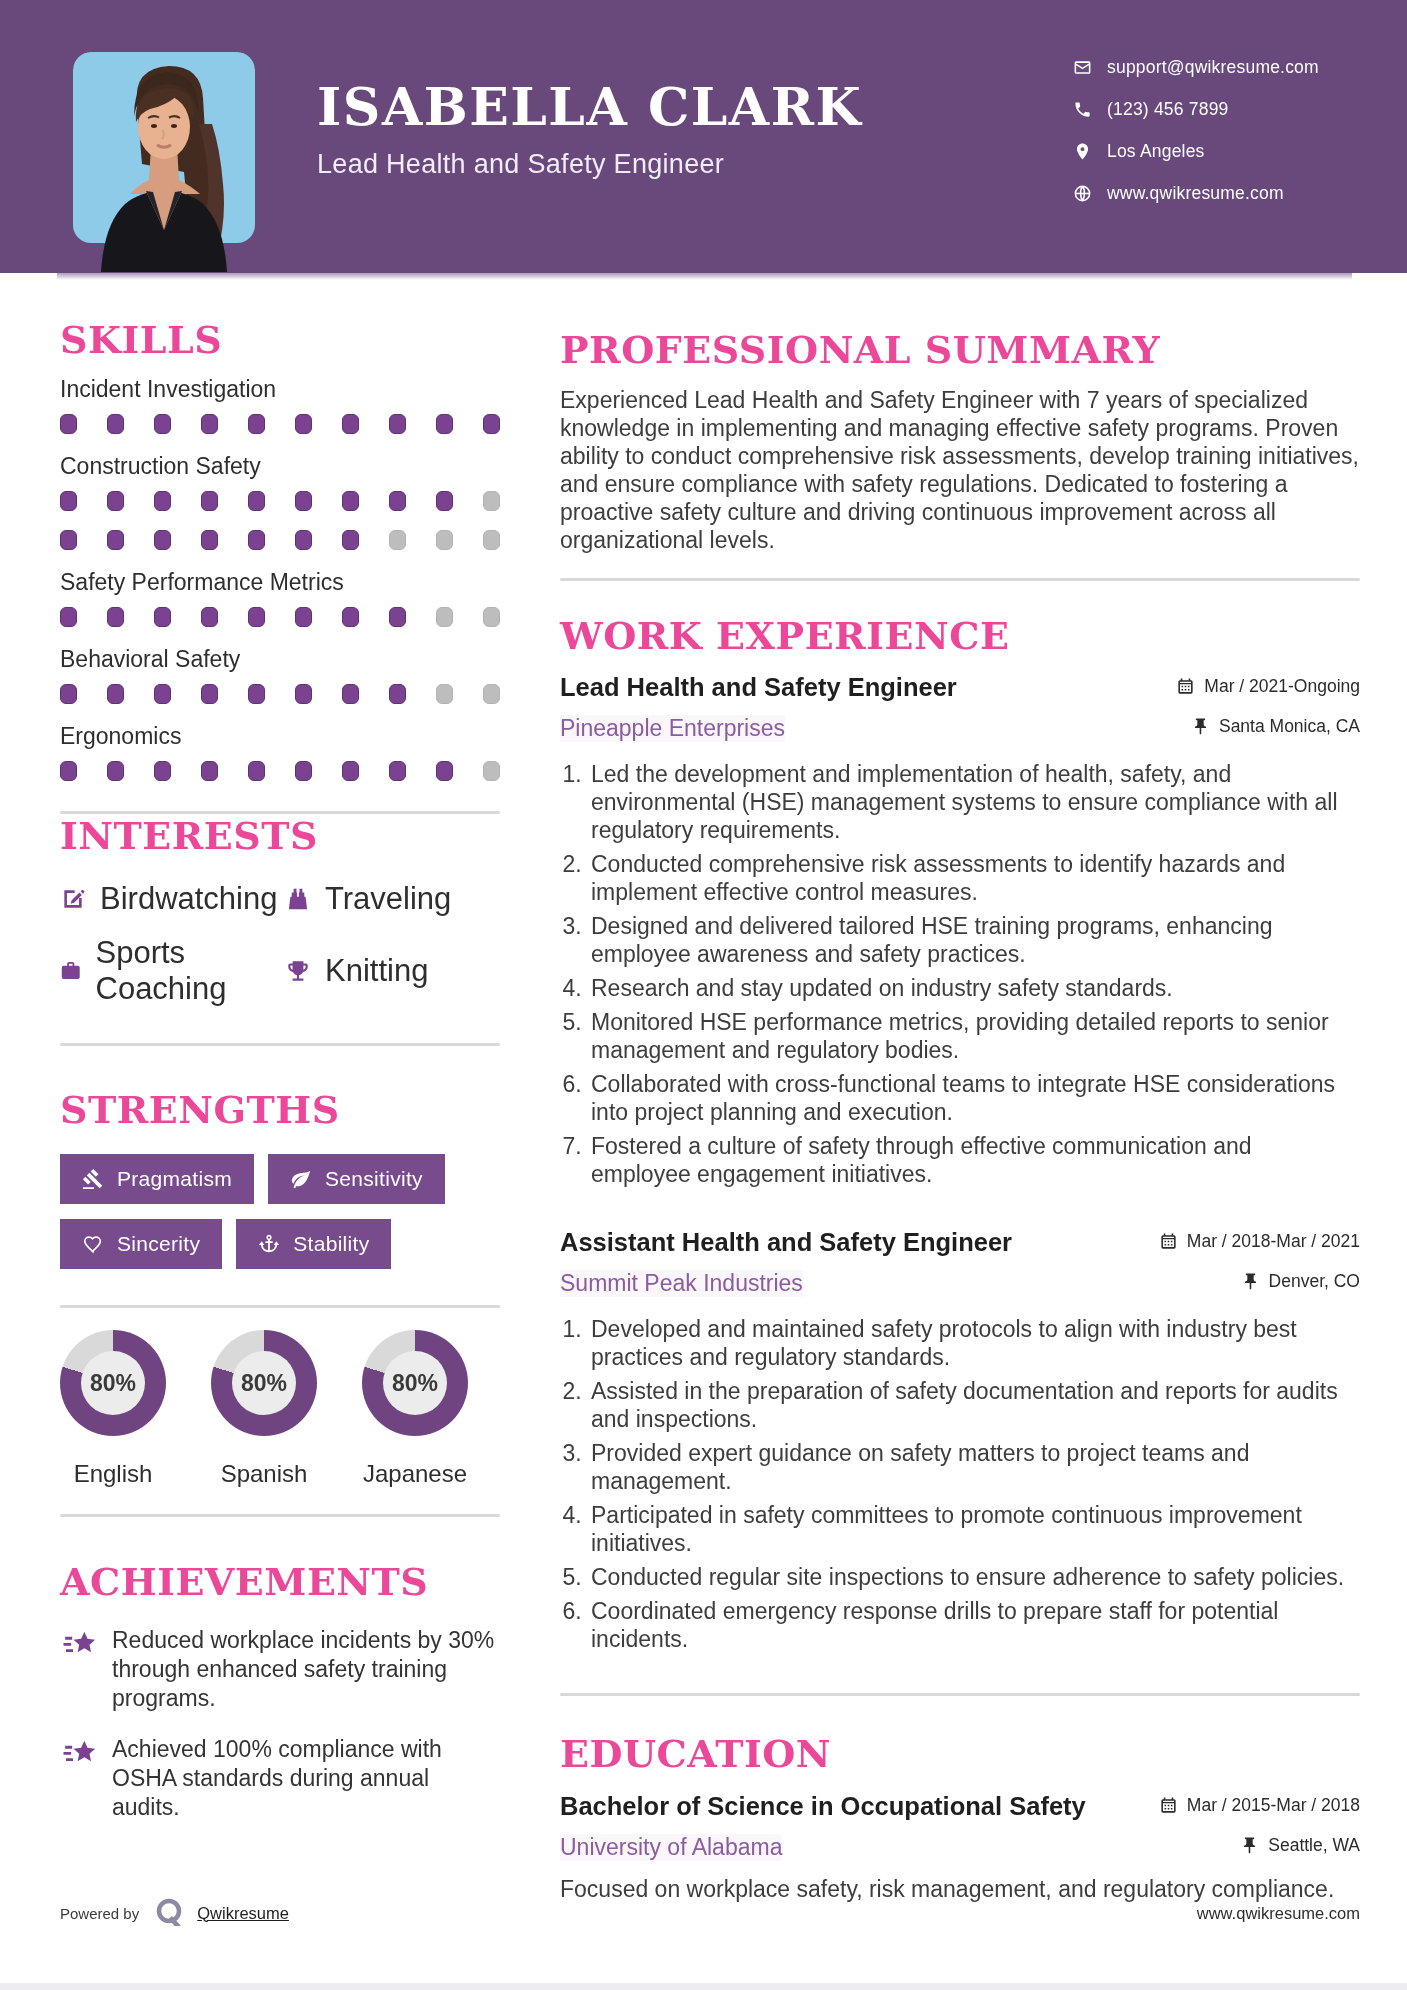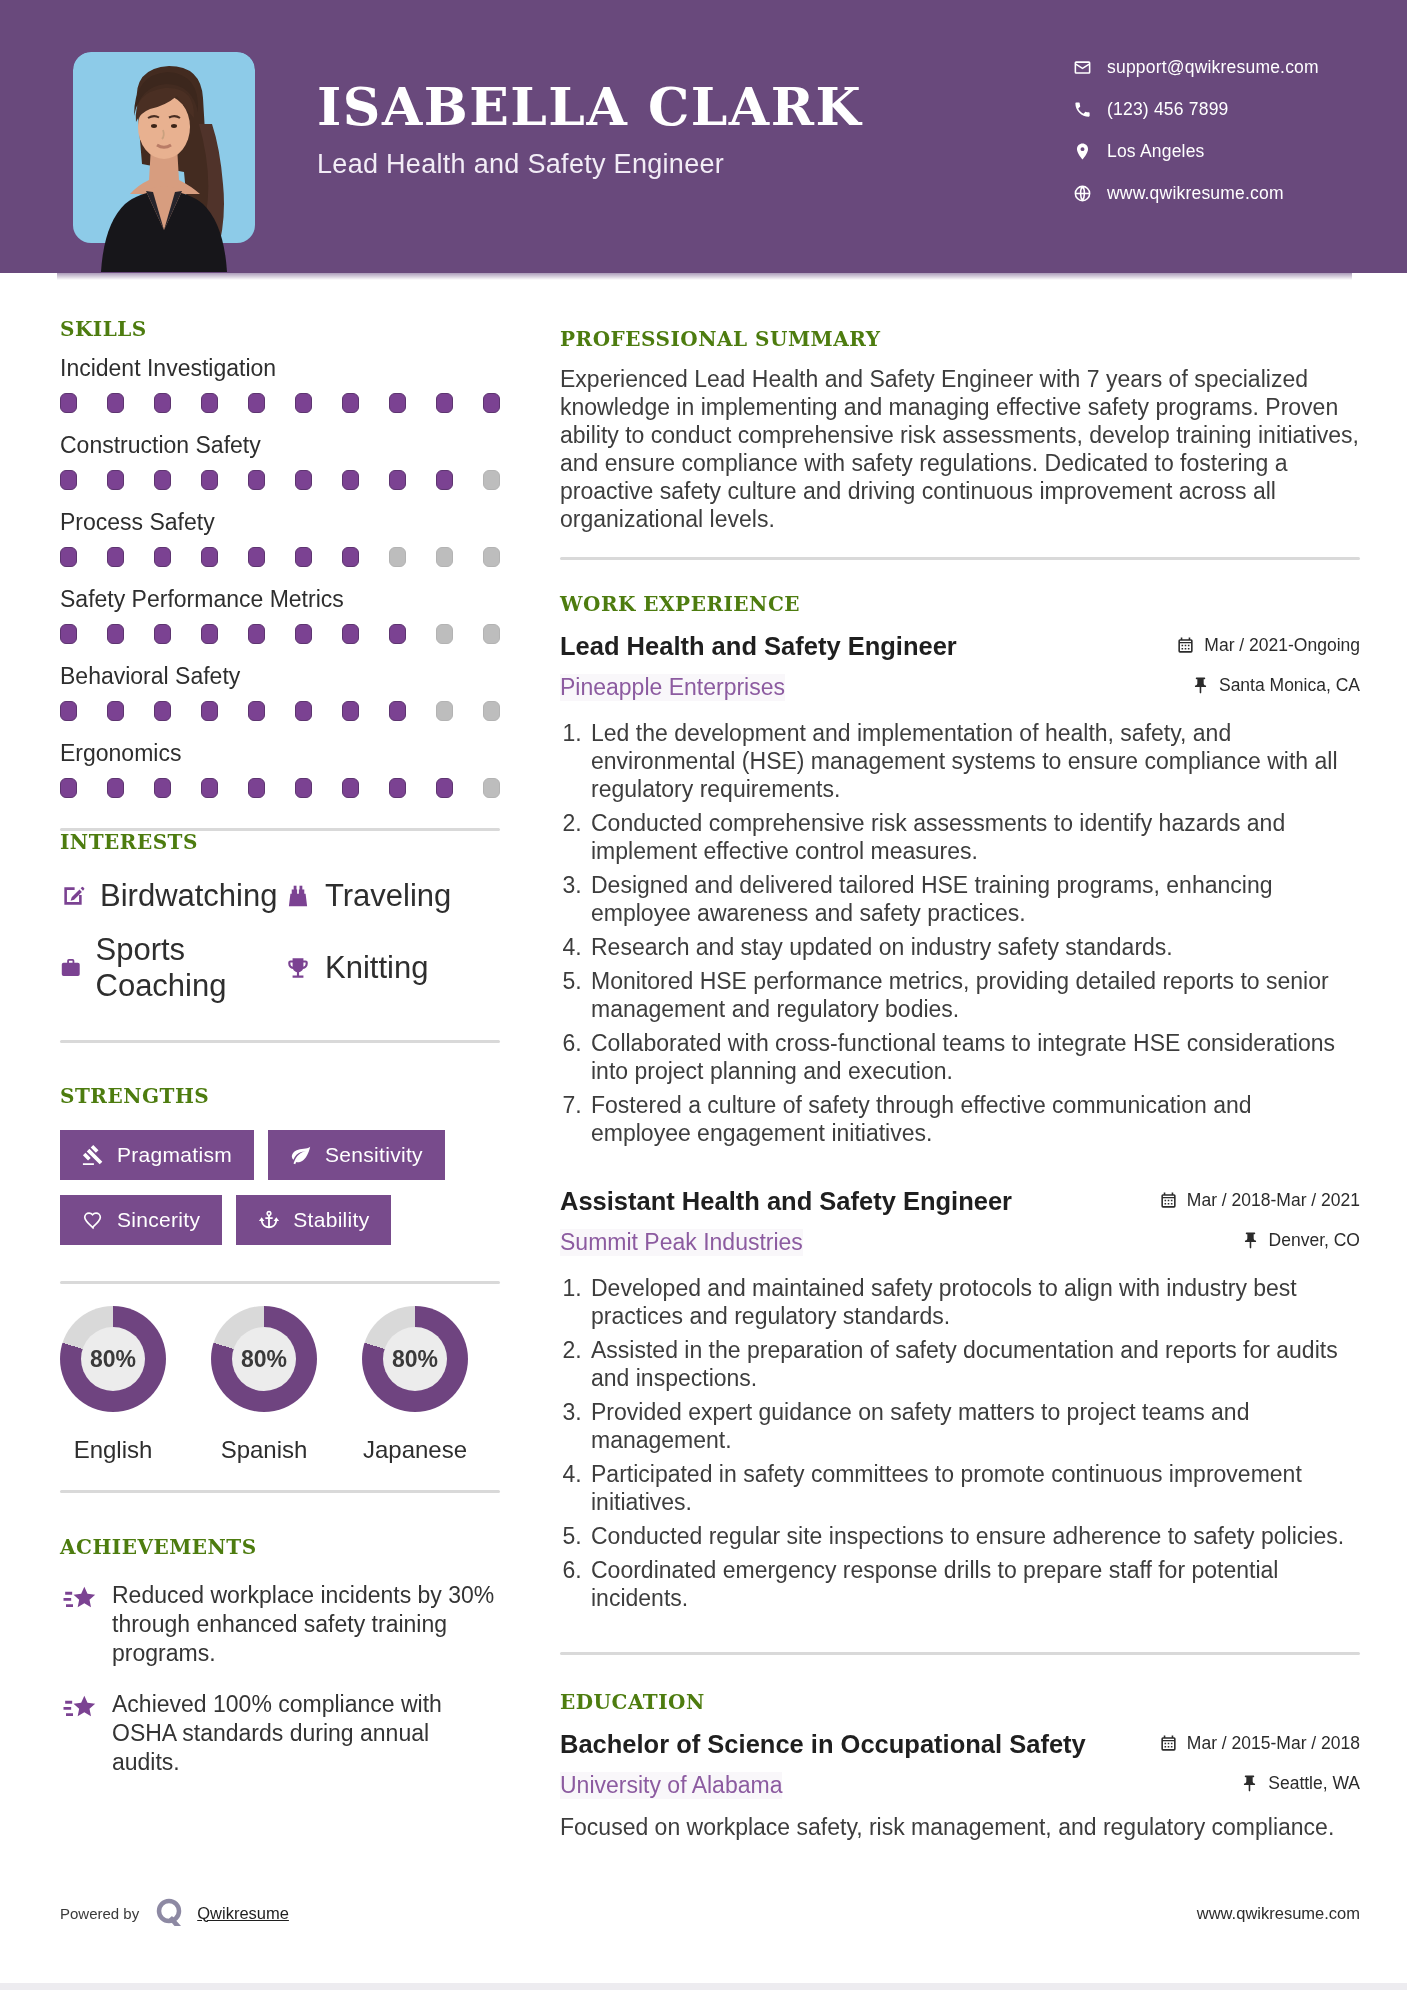--- a/index.html
+++ b/index.html
@@ -16,21 +16,21 @@
   .name{font-family:"DejaVu Serif",serif;font-weight:700;font-size:52px;letter-spacing:1.5px;line-height:1.1;}
   .job-title{font-size:27px;font-weight:400;margin-top:14px;letter-spacing:.3px;color:#f2ecf6;}
   .contacts{position:absolute;left:1073px;top:56px;}
   .contact-row{display:flex;align-items:center;margin-bottom:20px;height:22px;color:#fff;}
   .contact-row .icn{width:19px;height:19px;margin-right:15px;flex:0 0 auto;color:#fff;}
   .contact-row span.txt{font-size:17.5px;letter-spacing:.2px;}
   .icn svg{width:100%;height:100%;display:block;}
   
   .left-col{position:absolute;left:60px;top:318px;width:440px;}
   .right-col{position:absolute;left:560px;top:328px;width:800px;}
-  h2.sec{font-family:"DejaVu Serif",serif;font-size:20px;font-weight:700;color:#4d7c0f;
+  h2.sec{font-family:"DejaVu Serif",serif;font-size:38px;font-weight:700;color:#ec4899;
          margin:0;letter-spacing:.5px;line-height:1.15;}
   .divider{height:3px;background:#d9d9d9;border-radius:2px;}
   
   .skill-item{margin-top:14px;margin-bottom:19px;}
   .s-label{font-size:23px;color:#2e2e2e;margin-bottom:11px;}
   .dots{display:flex;}
   .dot{width:17px;height:20px;border-radius:6px;margin-right:30.5px;box-sizing:border-box;}
   .dot:last-child{margin-right:0;}
   .dot.on{background:var(--c-accent,#7b4292);border:1.5px solid #5d3470;}
   .dot.off{background:#bdbdbd;border:1.5px solid #b3b3b3;}
@@ -176,21 +176,20 @@
             <span class="dot on"></span>
             <span class="dot on"></span>
             <span class="dot on"></span>
             <span class="dot on"></span>
             <span class="dot on"></span>
             <span class="dot on"></span>
             <span class="dot off"></span>
           </div>
         </div>
         <div class="skill-item">
-          <div class="s-label">Process Safety</div>
           <div class="dots">
             <span class="dot on"></span>
             <span class="dot on"></span>
             <span class="dot on"></span>
             <span class="dot on"></span>
             <span class="dot on"></span>
             <span class="dot on"></span>
             <span class="dot on"></span>
             <span class="dot off"></span>
             <span class="dot off"></span>

